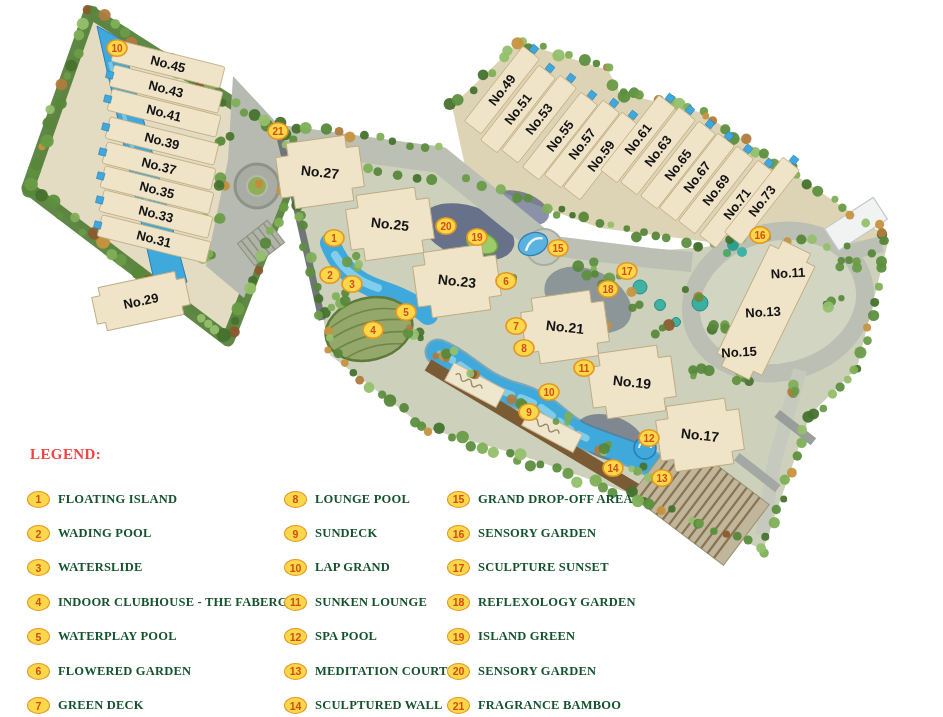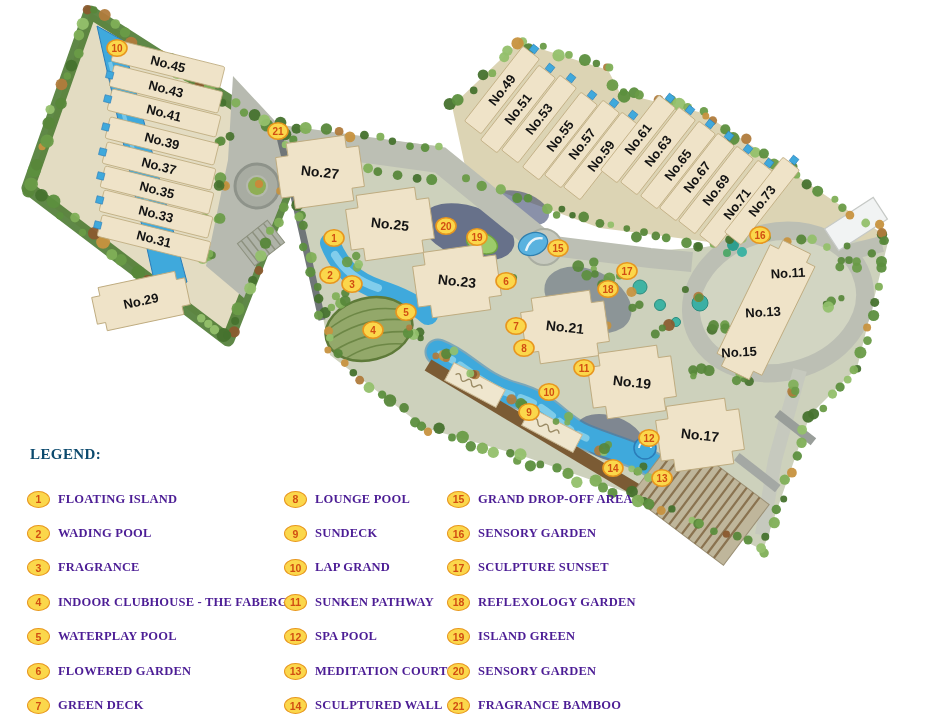--- a/index.html
+++ b/index.html
@@ -3,27 +3,27 @@
 <meta charset="utf-8">
 <style>
   html,body{margin:0;padding:0;background:#ffffff;}
   .stage{position:relative;width:943px;height:717px;background:#ffffff;overflow:hidden;
          font-family:"Liberation Sans",sans-serif;}
   .stage svg{position:absolute;left:0;top:0;}
   .bld-label{font:700 13px "Liberation Sans",sans-serif;fill:#121212;}
   .bld-label.big{font-size:14px;}
   .marker-num{font:700 10px "Liberation Sans",sans-serif;fill:#D14E12;}
   .legend-title{position:absolute;left:30px;top:446px;font:700 15px "Liberation Serif",serif;
-                color:#0c4a6e;letter-spacing:.4px;}
+                color:#ef4444;letter-spacing:.4px;}
   .legend-col{position:absolute;top:482px;}
   .legend-row{display:flex;align-items:center;height:34.4px;}
   .legend-badge{flex:none;width:21px;height:15px;border-radius:50%;background:#FBD74B;
                 border:1.6px solid #E8961E;color:#D14E12;display:flex;align-items:center;
                 justify-content:center;font:700 10.5px "Liberation Sans",sans-serif;}
-  .legend-label{margin-left:8px;font:700 12.5px "Liberation Serif",serif;color:#4c1d95;
+  .legend-label{margin-left:8px;font:700 12.5px "Liberation Serif",serif;color:#14532d;
                 letter-spacing:.2px;white-space:nowrap;}
 </style>
 </head>
 <body>
 
 <div class="stage">
 
   <svg width="943" height="717" viewBox="0 0 943 717">
 
     <g>
@@ -750,21 +750,21 @@
         <div class="legend-row">
           <span class="legend-badge">1</span>
           <span class="legend-label">FLOATING ISLAND</span>
         </div>
         <div class="legend-row">
           <span class="legend-badge">2</span>
           <span class="legend-label">WADING POOL</span>
         </div>
         <div class="legend-row">
           <span class="legend-badge">3</span>
-          <span class="legend-label">FRAGRANCE</span>
+          <span class="legend-label">WATERSLIDE</span>
         </div>
         <div class="legend-row">
           <span class="legend-badge">4</span>
           <span class="legend-label">INDOOR CLUBHOUSE - THE FABERGÈ</span>
         </div>
         <div class="legend-row">
           <span class="legend-badge">5</span>
           <span class="legend-label">WATERPLAY POOL</span>
         </div>
         <div class="legend-row">
@@ -784,21 +784,21 @@
         <div class="legend-row">
           <span class="legend-badge">9</span>
           <span class="legend-label">SUNDECK</span>
         </div>
         <div class="legend-row">
           <span class="legend-badge">10</span>
           <span class="legend-label">LAP GRAND</span>
         </div>
         <div class="legend-row">
           <span class="legend-badge">11</span>
-          <span class="legend-label">SUNKEN PATHWAY</span>
+          <span class="legend-label">SUNKEN LOUNGE</span>
         </div>
         <div class="legend-row">
           <span class="legend-badge">12</span>
           <span class="legend-label">SPA POOL</span>
         </div>
         <div class="legend-row">
           <span class="legend-badge">13</span>
           <span class="legend-label">MEDITATION COURT</span>
         </div>
         <div class="legend-row">

